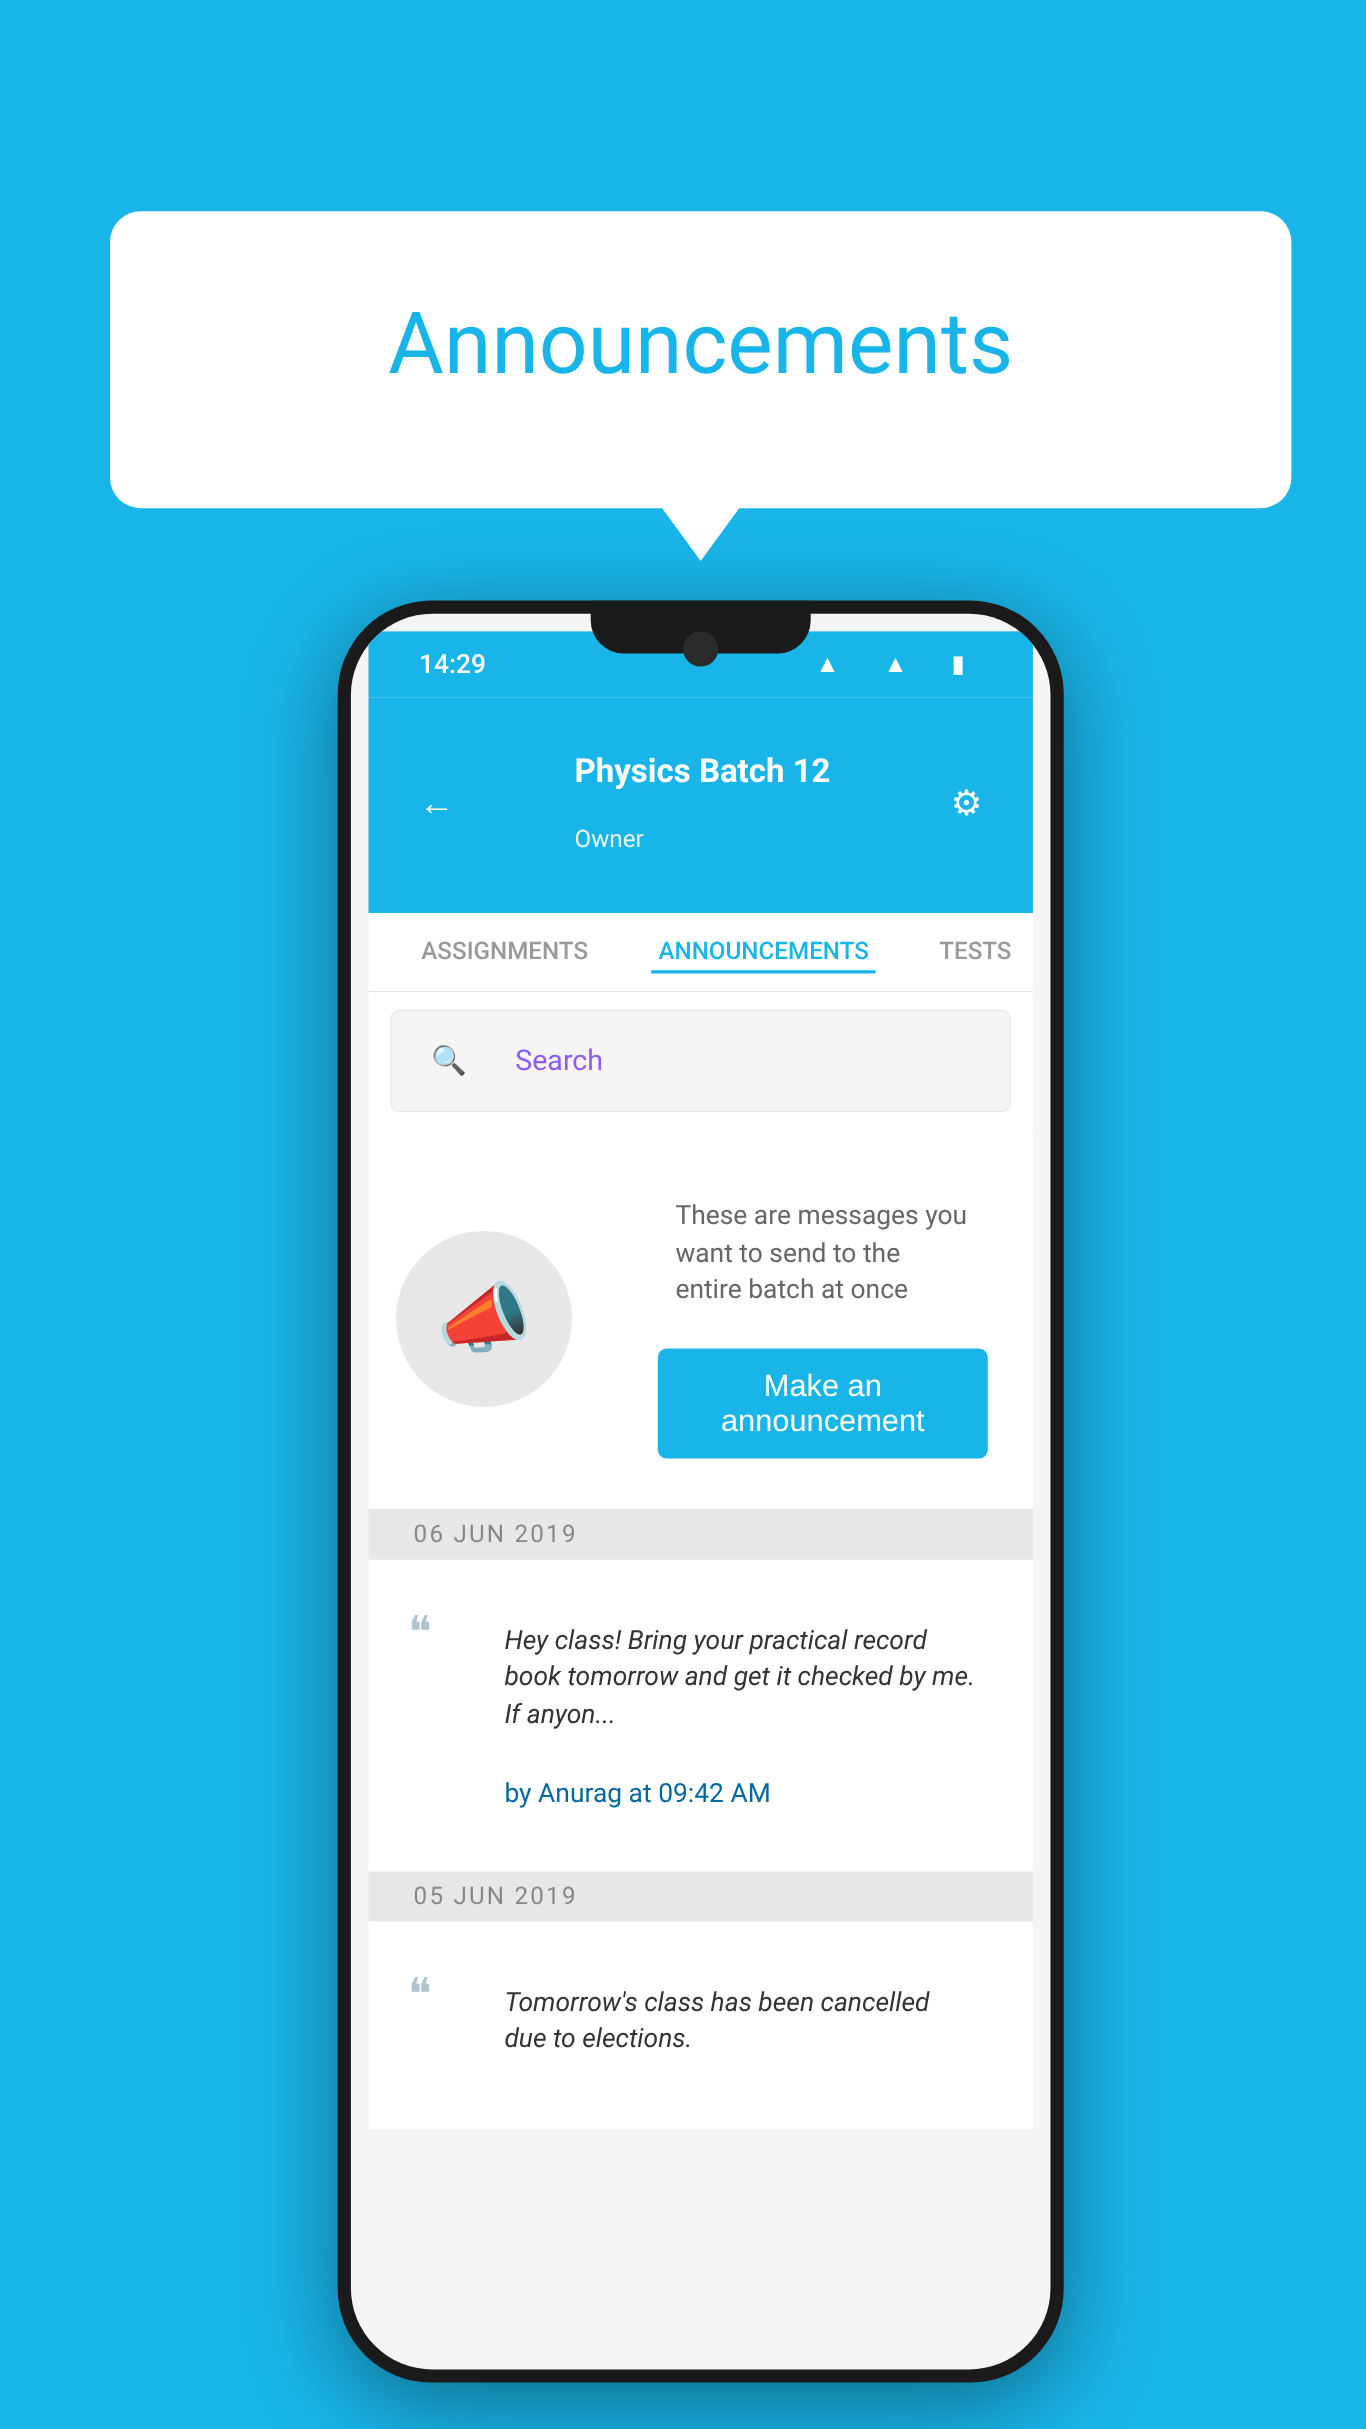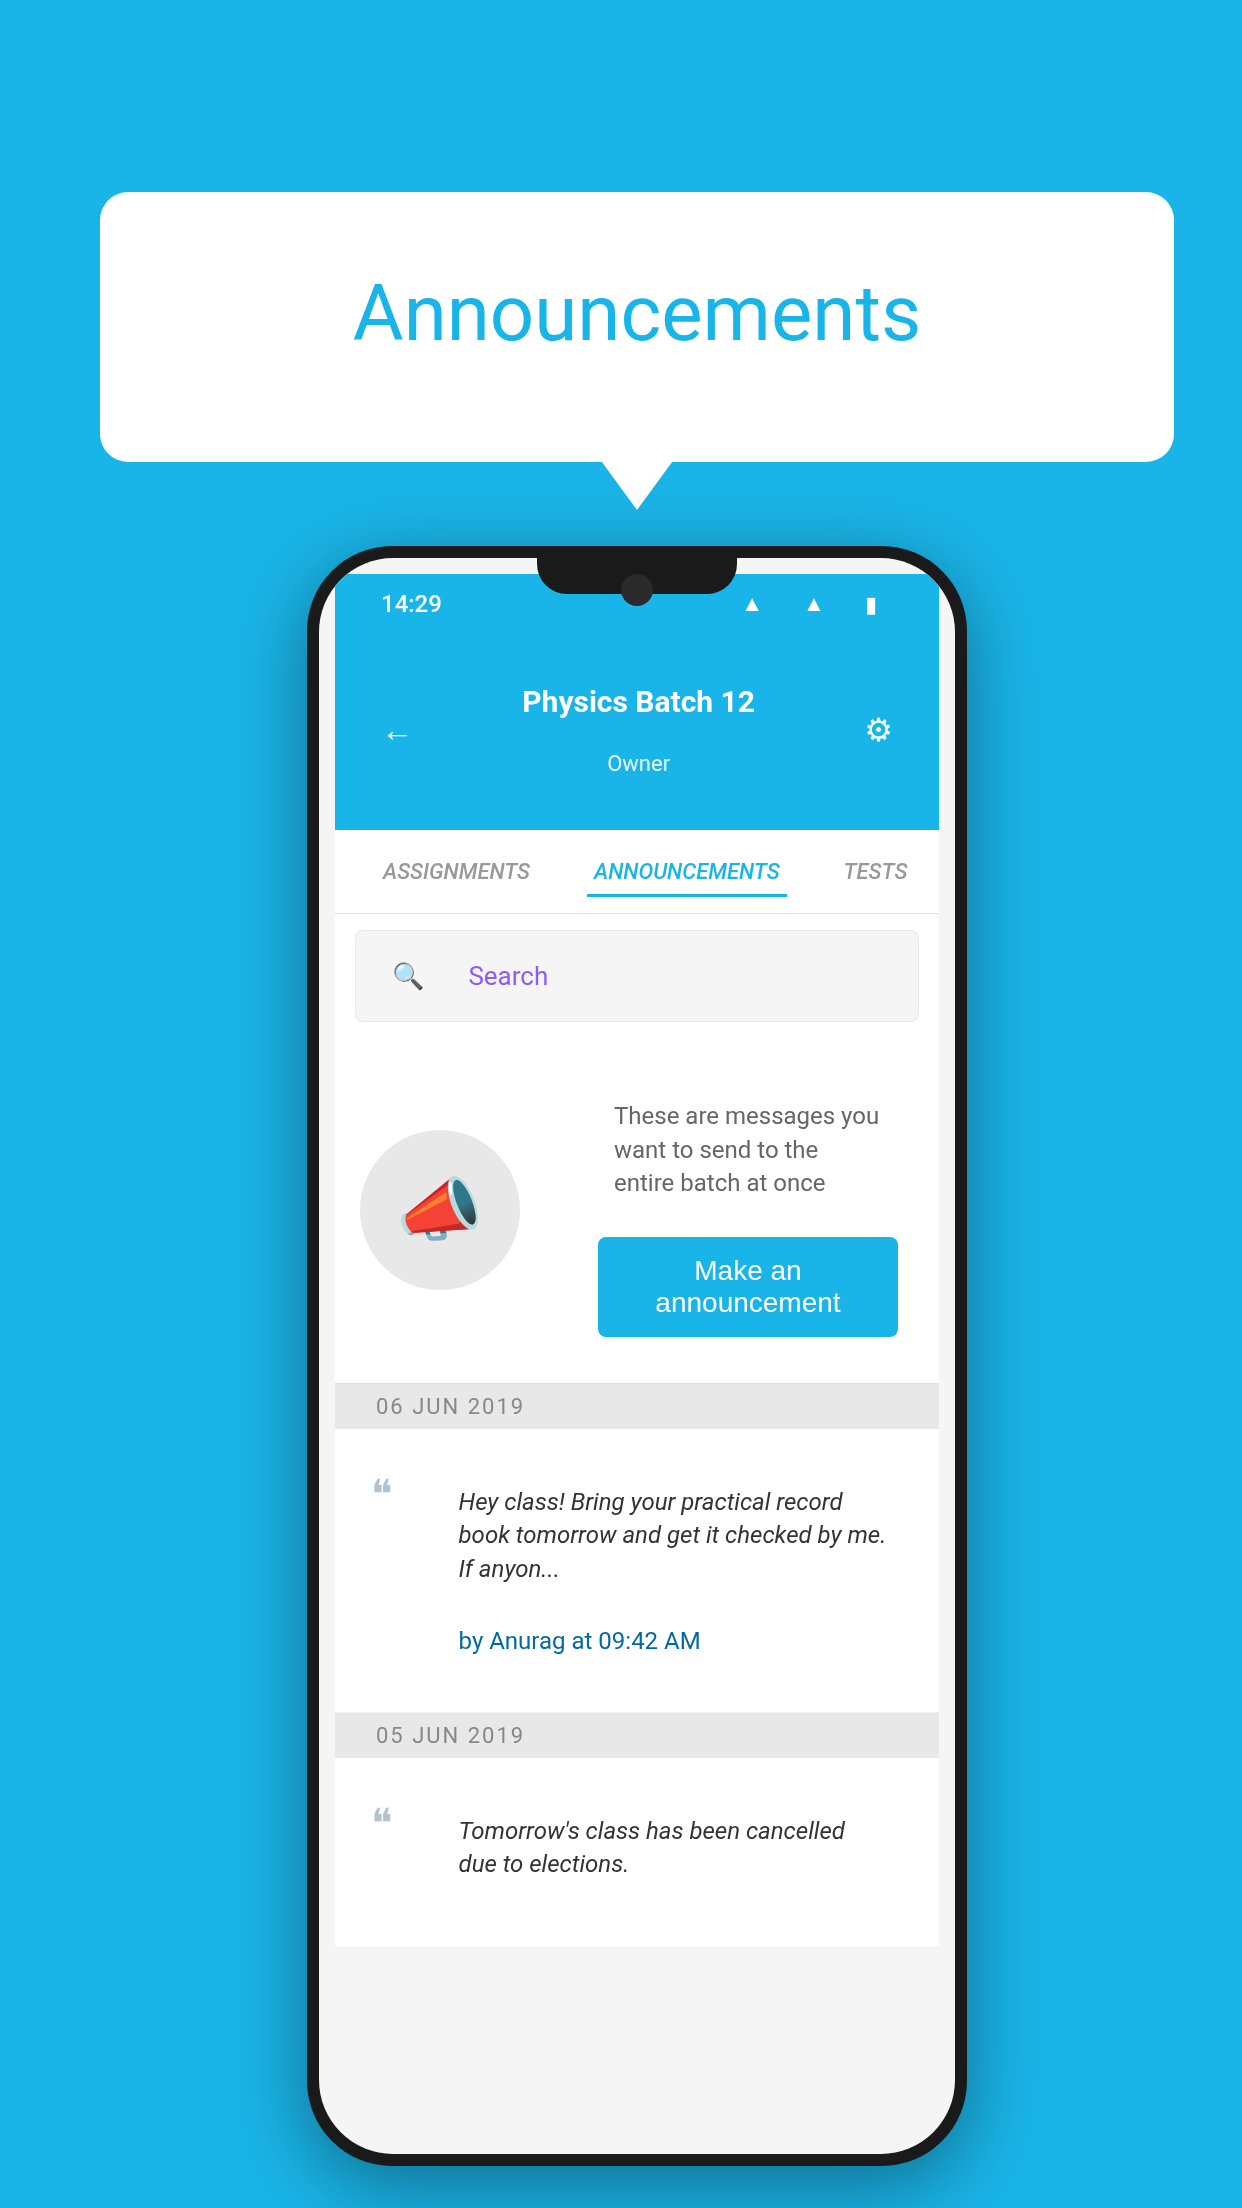--- a/index.html
+++ b/index.html
@@ -136,21 +136,21 @@
       justify-content: space-between;
     }
 
     .header-back {
       color: white;
       font-size: 32px;
       cursor: pointer;
     }
 
     .header-center {
-      text-align: center;
+      text-align: left;
     }
 
     .header-title {
       color: white;
       font-size: 30px;
       font-weight: 700;
     }
 
     .header-subtitle {
       color: white;
@@ -162,22 +162,21 @@
     .header-gear {
       color: white;
       font-size: 32px;
     }
 
     
     .tab-bar {
       background: white;
       display: flex;
       border-bottom: 1px solid #e0e0e0;
-      height: 84px;
-      font-style: italic;
+      height: 72px;
     }
 
     .tab-item {
       flex: 1;
       display: flex;
       align-items: center;
       justify-content: center;
       font-size: 22px;
       font-weight: 500;
       color: #999;

